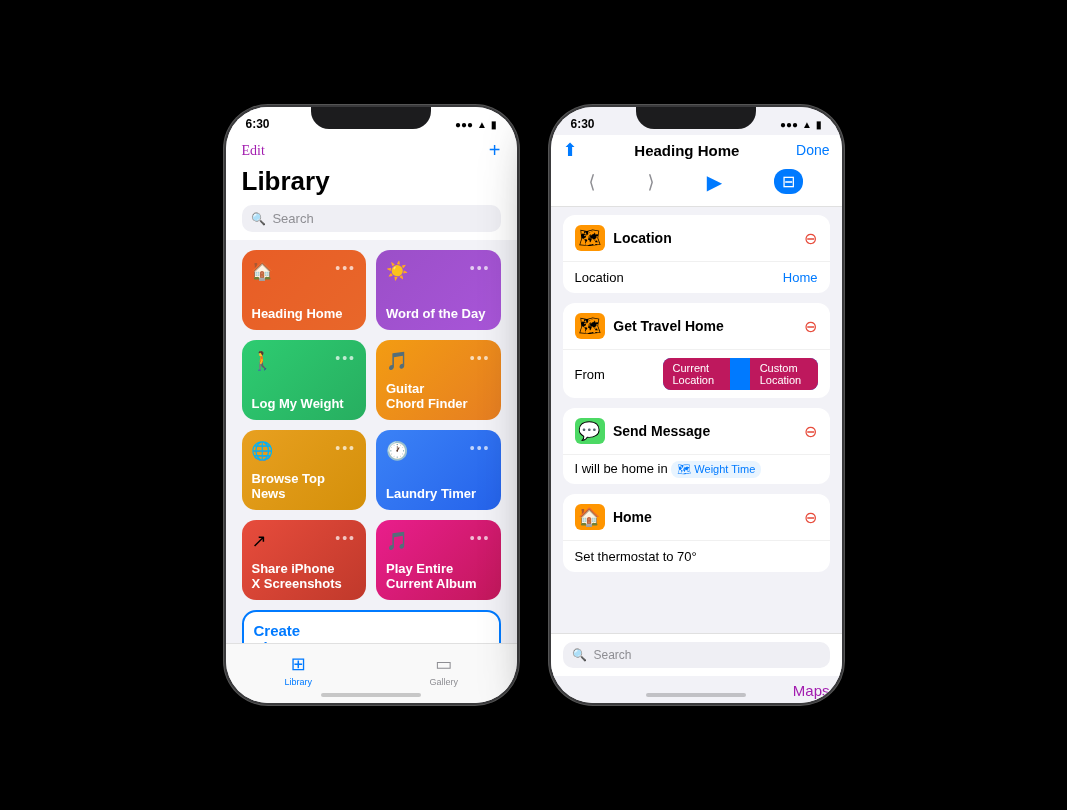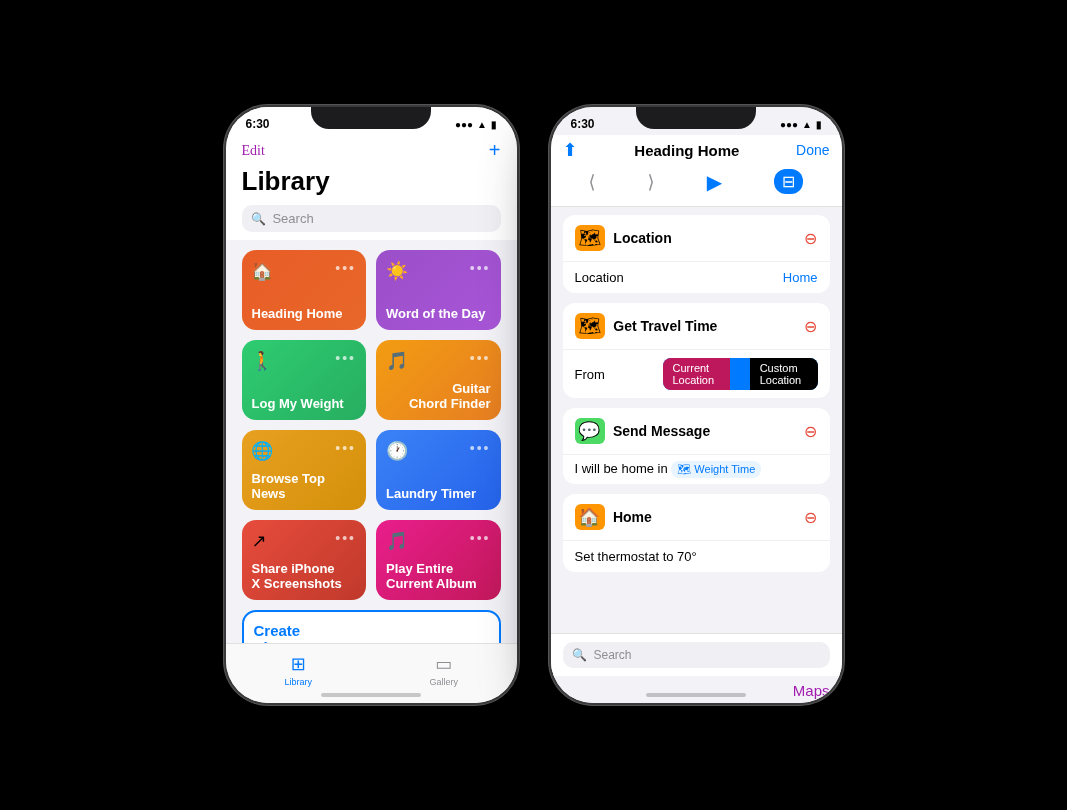--- a/index.html
+++ b/index.html
@@ -230,21 +230,21 @@
       overflow: hidden;
       margin-left: auto;
     }
     .seg-btn {
       padding: 4px 10px;
       font-size: 11px;
       color: white;
       font-weight: 500;
     }
     .seg-btn.active { background: #be185d; }
-    .seg-btn.inactive { background: #000000; margin-left: 20px; }
+    .seg-btn.inactive { background: #be185d; margin-left: 20px; }
     .message-text {
       font-size: 13px;
       color: #000;
       padding: 6px 12px;
     }
     .travel-badge {
       background: #e8f4ff;
       border-radius: 8px;
       padding: 2px 6px;
       font-size: 11px;
@@ -345,21 +345,21 @@
             <span class="tile-dots">•••</span>
           </div>
           <div class="tile-label">Log My Weight</div>
         </div>
 
         <div class="shortcut-tile" style="background: linear-gradient(135deg, #f39c12, #e67e22);">
           <div class="tile-header">
             <span class="tile-icon">🎵</span>
             <span class="tile-dots">•••</span>
           </div>
-          <div class="tile-label" style="color:white;font-size:13px;font-weight:600;text-align:right;">Guitar<br>Chord Finder</div>
+          <div class="tile-label" style="color:white;font-size:13px;font-weight:600;">Guitar<br>Chord Finder</div>
         </div>
 
         <div class="shortcut-tile" style="background: linear-gradient(135deg, #e8a020, #d4900a);">
           <div class="tile-header">
             <span class="tile-icon">🌐</span>
             <span class="tile-dots">•••</span>
           </div>
           <div class="tile-label">Browse Top News</div>
         </div>
 
@@ -447,21 +447,21 @@
           </div>
           <div class="action-row">
             <span class="row-label">Location</span>
             <span class="row-value">Home</span>
           </div>
         </div>
 
         <div class="action-card">
           <div class="action-header">
             <span class="action-icon" style="background:#ff9500;border-radius:6px;padding:2px 4px;">🗺</span>
-            <span class="action-title">Get Travel Time</span>
+            <span class="action-title">Get Travel Home</span>
             <span class="action-remove">⊖</span>
           </div>
           <div class="action-row">
             <span class="row-label">From</span>
             <div class="segment-control">
               <span class="seg-btn active">Current Location</span>
               <span class="seg-btn inactive">Custom Location</span>
             </div>
           </div>
         </div>

